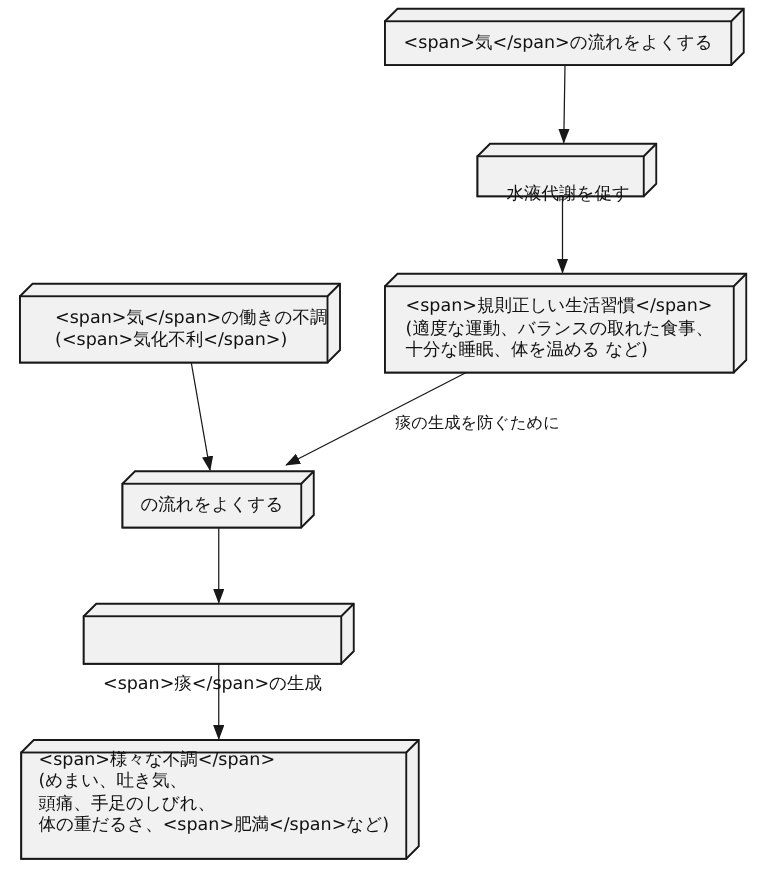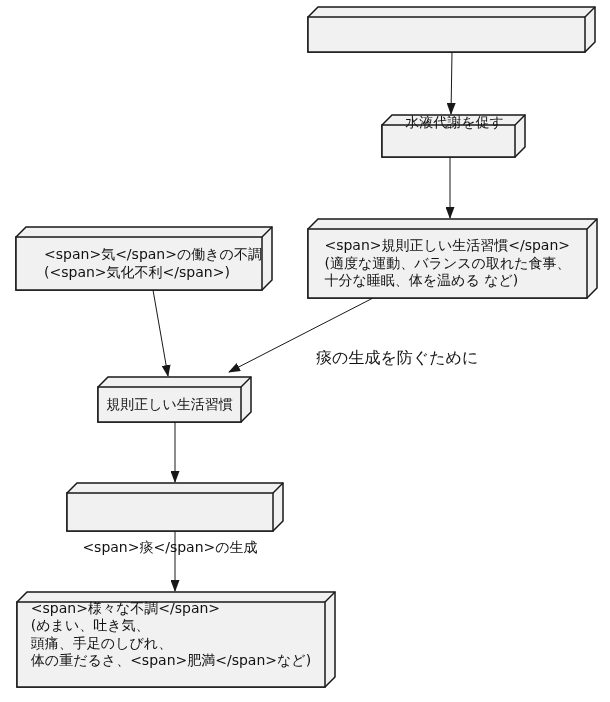--- a/index.html
+++ b/index.html
@@ -42,22 +42,22 @@
     font-size:14px;
     line-height:17.5px;
   }
   .lbl .t{
     white-space:pre-line;
     text-align:left;
     display:inline-block;
   }
   .edge-label{
     position:absolute;
-    left:316px;top:350px;
-    font-size:16px;
+    left:316px;top:331px;
+    font-size:13px;
     line-height:16px;
     color:var(--text-color);
     white-space:nowrap;
   }
 </style>
 </head>
 <body>
 
 <div class="stage">
 
@@ -113,38 +113,41 @@
       <line x1="273" y1="493" x2="283" y2="483"></line>
     </g>
 
     <g class="node-shape">
       <path d="M17,687 L17,602 L27,592 L335,592 L335,677 L325,687 Z"></path>
       <rect x="17" y="602" width="308" height="85"></rect>
       <line x1="325" y1="602" x2="335" y2="592"></line>
     </g>
   </svg>
 
+  <div class="lbl" style="left:308px;top:17px;width:277px;height:35px;">
+    <span class="t">&lt;span&gt;気&lt;/span&gt;の流れをよくする</span>
+  </div>
 
-  <div class="lbl" style="left:382px;top:107px;width:121px;height:32px;padding-left:12px;">
+  <div class="lbl" style="left:382px;top:140px;width:121px;height:32px;padding-left:12px;">
     <span class="t">水液代謝を促す</span>
   </div>
 
   <div class="lbl" style="left:308px;top:229px;width:279px;height:69px;">
     <span class="t">&lt;span&gt;規則正しい生活習慣&lt;/span&gt;
 (適度な運動、バランスの取れた食事、
 十分な睡眠、体を温める など)</span>
   </div>
 
   <div class="lbl" style="left:16px;top:237px;width:250px;height:53px;padding-left:12px;">
     <span class="t">&lt;span&gt;気&lt;/span&gt;の働きの不調
 (&lt;span&gt;気化不利&lt;/span&gt;)</span>
   </div>
 
   <div class="lbl" style="left:98px;top:387px;width:143px;height:35px;">
-    <span class="t">規則正しい生活習慣</span>
+    <span class="t">の流れをよくする</span>
   </div>
 
   <div class="lbl" style="left:67px;top:493px;width:206px;height:38px;margin-top:36px;">
     <span class="t">&lt;span&gt;痰&lt;/span&gt;の生成</span>
   </div>
 
   <div class="lbl" style="left:17px;top:602px;width:308px;height:65px;">
     <span class="t">&lt;span&gt;様々な不調&lt;/span&gt;
 (めまい、吐き気、
 頭痛、手足のしびれ、

